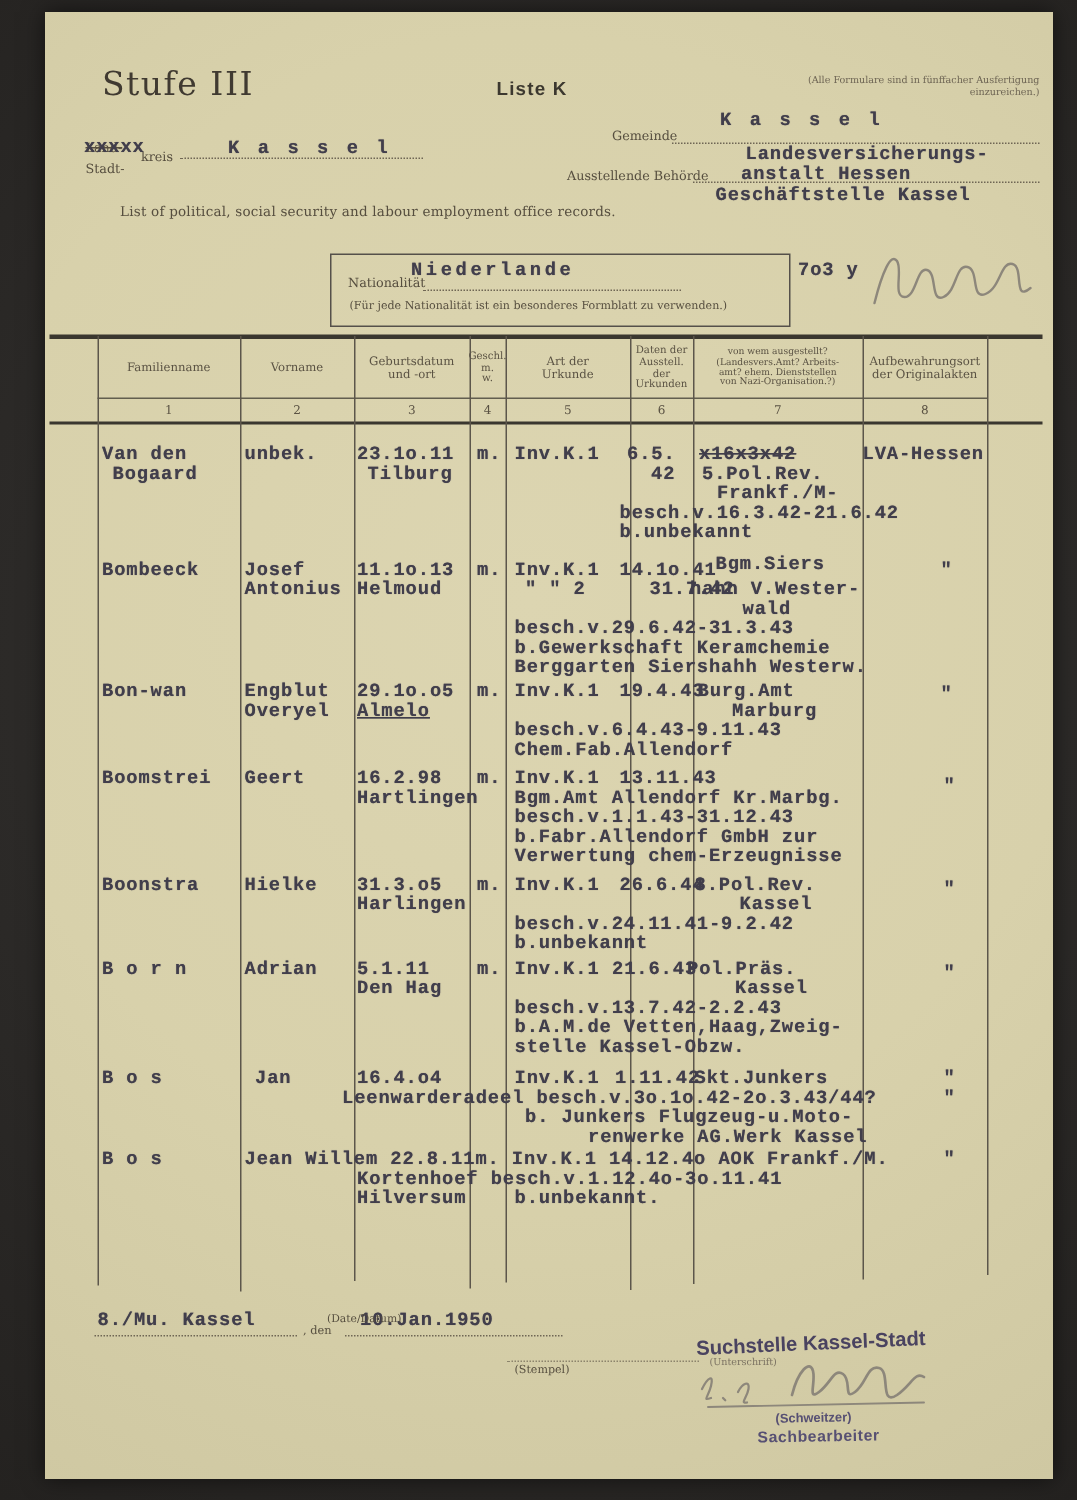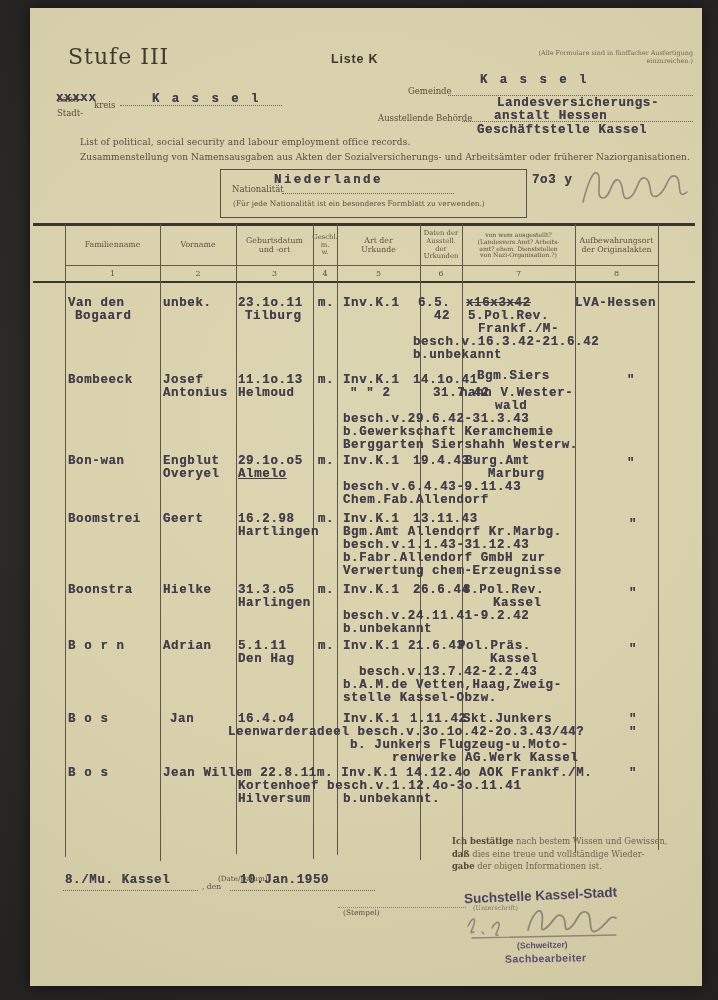--- a/index.html
+++ b/index.html
@@ -58,21 +58,20 @@
     <div class="print small-label" style="left:27px;top:100px;">Stadt-</div>
     <div class="print small-label" style="left:64px;top:92px;">kreis</div>
     <div class="dotted" style="left:90px;top:97px;width:162px;"></div>
 
     <div class="print small-label" style="left:378px;top:78px;">Gemeinde</div>
     <div class="dotted" style="left:418px;top:87px;width:245px;"></div>
     <div class="print small-label" style="left:348px;top:105px;">Ausstellende Behörde</div>
     <div class="dotted" style="left:432px;top:113px;width:231px;"></div>
 
     <div class="print" style="left:50px;top:129px;font-size:9px;letter-spacing:.15px;">List of political, social security and labour employment office records.</div>
-    <div class="print" style="left:50px;top:144px;font-size:9px;letter-spacing:.1px;">Zusammenstellung von Namensausgaben aus Akten der Sozialversicherungs- und Arbeitsämter oder früherer Naziorganisationen.</div>
 
     <div class="natbox"></div>
     <div class="print small-label" style="left:202px;top:176px;">Nationalität</div>
     <div class="dotted" style="left:252px;top:185px;width:172px;"></div>
     <div class="print" style="left:203px;top:191px;font-size:7.4px;">(Für jede Nationalität ist ein besonderes Formblatt zu verwenden.)</div>
 
     <svg class="abs" style="left:545px;top:150px;" width="118" height="58" viewBox="0 0 118 58">
       <path class="pencil" stroke-width="1.6" d="M8,44 C13,24 19,10 23,16 C27,22 20,40 28,40 C36,40 36,20 43,22 C50,24 45,44 54,40 C63,36 62,18 70,20 C78,22 72,42 82,38 C92,34 92,16 100,18 C108,20 100,44 112,34"></path>
     </svg>
 
@@ -199,21 +198,21 @@
         <span class="typed" style="left: 599px; top: 579px;">"</span>
         <span class="typed" style="left: 38px; top: 632px;">B o r n</span>
         <span class="typed" style="left: 133px; top: 632px;">Adrian</span>
         <span class="typed" style="left: 208px; top: 632px;">5.1.11</span>
         <span class="typed" style="left: 208px; top: 645px;">Den Hag</span>
         <span class="typed" style="left: 288px; top: 632px;">m.</span>
         <span class="typed" style="left: 313px; top: 632px;">Inv.K.1</span>
         <span class="typed" style="left: 378px; top: 632px;">21.6.43</span>
         <span class="typed" style="left: 428px; top: 632px;">Pol.Präs.</span>
         <span class="typed" style="left: 460px; top: 645px;">Kassel</span>
-        <span class="typed" style="left: 313px; top: 658px; margin-left: 16px;">besch.v.13.7.42-2.2.43</span>
+        <span class="typed" style="left: 313px; top: 658px;">besch.v.13.7.42-2.2.43</span>
         <span class="typed" style="left: 313px; top: 671px;">b.A.M.de Vetten,Haag,Zweig-</span>
         <span class="typed" style="left: 313px; top: 684px;">stelle Kassel-Obzw.</span>
         <span class="typed" style="left: 599px; top: 635px;">"</span>
         <span class="typed" style="left: 38px; top: 705px;">B o s</span>
         <span class="typed" style="left: 140px; top: 705px;">Jan</span>
         <span class="typed" style="left: 208px; top: 705px;">16.4.o4</span>
         <span class="typed" style="left: 313px; top: 705px;">Inv.K.1</span>
         <span class="typed" style="left: 380px; top: 705px;">1.11.42</span>
         <span class="typed" style="left: 433px; top: 705px;">Skt.Junkers</span>
         <span class="typed" style="left: 198px; top: 718px;">Leenwarderadeel besch.v.3o.1o.42-2o.3.43/44?</span>
@@ -229,25 +228,20 @@
         <span class="typed" style="left: 599px; top: 759px;">"</span>
         <span class="typed" style="left: 35px; top: 866px;">8./Mu. Kassel</span>
         <span class="typed" style="left: 210px; top: 866px;">10.Jan.1950</span>
       </div>
 
     <div class="print" style="left:188px;top:838px;font-size:7.2px;margin-top:28px;">(Date/Datum)</div>
     <div class="dotted" style="left:33px;top:882px;width:135px;"></div>
     <div class="print" style="left:172px;top:874px;font-size:7.6px;">, den</div>
     <div class="dotted" style="left:200px;top:882px;width:145px;"></div>
 
-    <div class="cert">
-      <div><b>Ich bestätige</b><span> nach bestem Wissen und Gewissen,</span></div>
-      <div><b>daß</b><span> dies eine treue und vollständige Wieder-</span></div>
-      <div><b>gabe</b><span> der obigen Informationen ist.</span></div>
-    </div>
 
     <div class="print" style="left:313px;top:900px;font-size:7.4px;">(Stempel)</div>
     <div class="dotted" style="left:308px;top:899px;width:128px;opacity:.7;"></div>
 
     <div class="stamp" style="left:434px;top:880px;font-size:13.5px;transform:rotate(-2.5deg);">Suchstelle Kassel-Stadt</div>
     <div class="print" style="left:443px;top:896px;font-size:6.4px;color:#7a7161;">(Unterschrift)</div>
 
     <svg class="abs" style="left:428px;top:896px;" width="190" height="44" viewBox="0 0 190 44">
       <path class="pencil" stroke-width="1.5" d="M10,22 C14,14 18,12 16,20 C14,28 10,30 16,28 M24,28 l1.5,1.5 M34,24 c3,-6 8,-8 7,-2 c-1,6 -6,10 -1,9"></path>
       <path class="pencil" stroke-width="1.8" d="M70,26 C74,10 82,2 84,10 C86,18 80,30 88,24 C96,18 98,8 104,12 C110,16 104,30 112,24 C120,18 120,6 128,8 C136,10 128,34 140,26 C150,19 152,10 158,14"></path>

